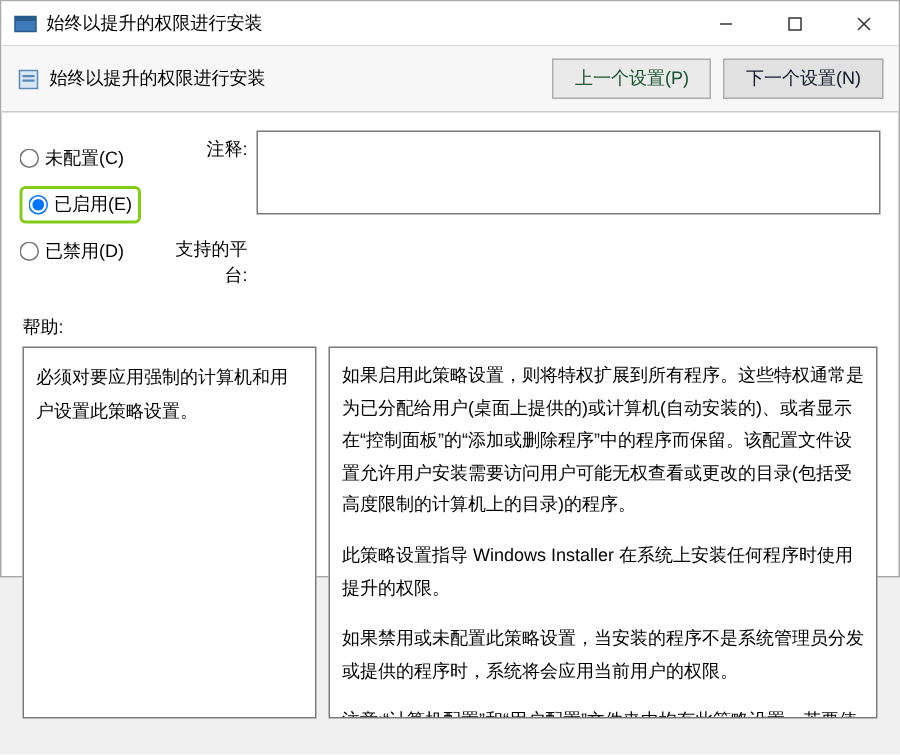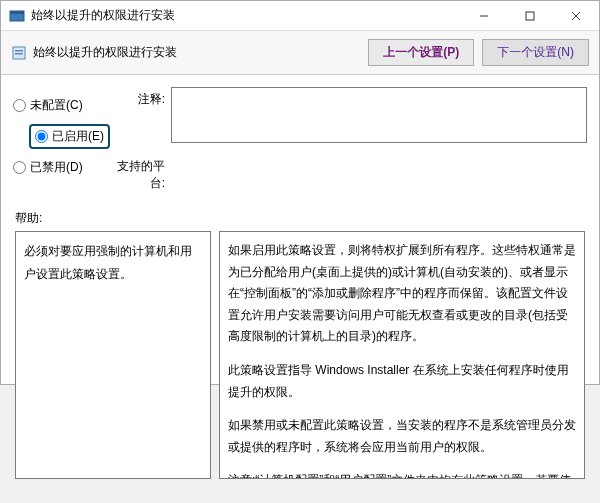--- a/index.html
+++ b/index.html
@@ -53,48 +53,47 @@
     background: #f7f7f7;
   }
   .toolbar-left { display: flex; align-items: center; gap: 6px; flex: 1; }
   .toolbar-icon { width: 16px; height: 16px; display:inline-flex; align-items:center; justify-content:center; }
   .toolbar-btn {
     border: 1px solid #adadad;
     background: #e1e1e1;
     padding: 4px 14px;
     font-size: 12px;
     margin-left: 8px;
-    color: #4c1d95;
-  }
-  .toolbar-btn.disabled { color: #701a75; background: #eaeaea; font-weight: bold; }
+    color: #0f172a;
+  }
+  .toolbar-btn.disabled { color: #14532d; background: #eaeaea; }
   .config-row {
     display: flex;
     align-items: center;
     padding: 6px 12px;
   }
   .radio-col {
     width: 100px;
     padding-top: 4px;
   }
   .radio-item {
     display: flex;
     align-items: center;
     gap: 4px;
     margin-bottom: 10px;
     font-size: 12px;
   }
   .radio-item input { margin: 0; }
   .radio-enabled-box {
-    border: 2px solid #0c4a6e;
+    border: 2px solid #84cc16;
     border-radius: 4px;
     padding: 2px 4px;
     display: inline-flex;
     align-items: center;
     gap: 4px;
-    margin-left: 16px;
   }
   .label-col {
     width: 58px;
     text-align: right;
     padding-right: 6px;
     padding-top: 4px;
     font-size: 12px;
   }
   .field-col { flex: 1; }
   .comment-box {

